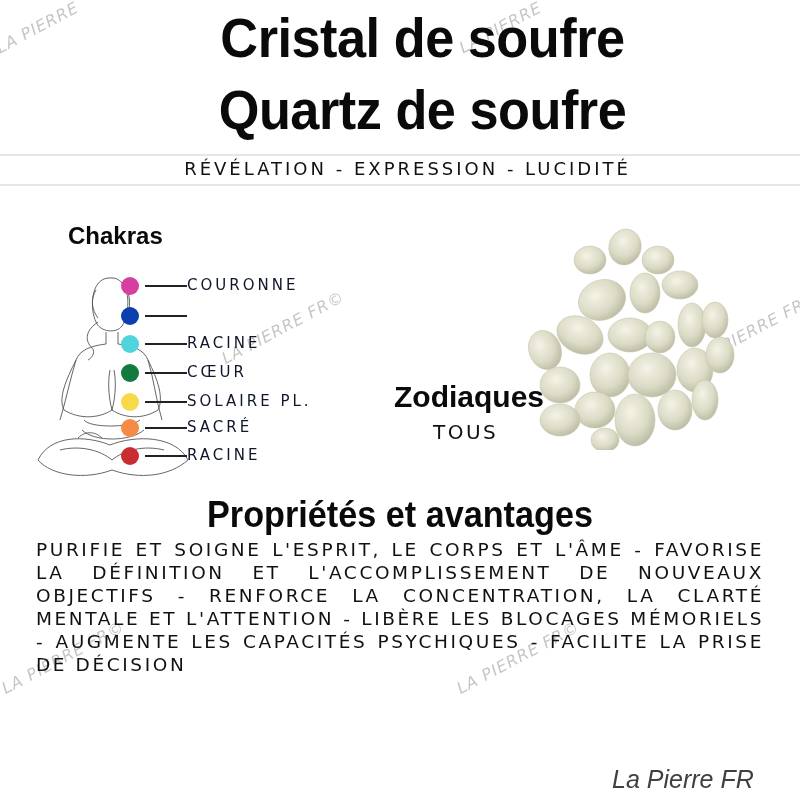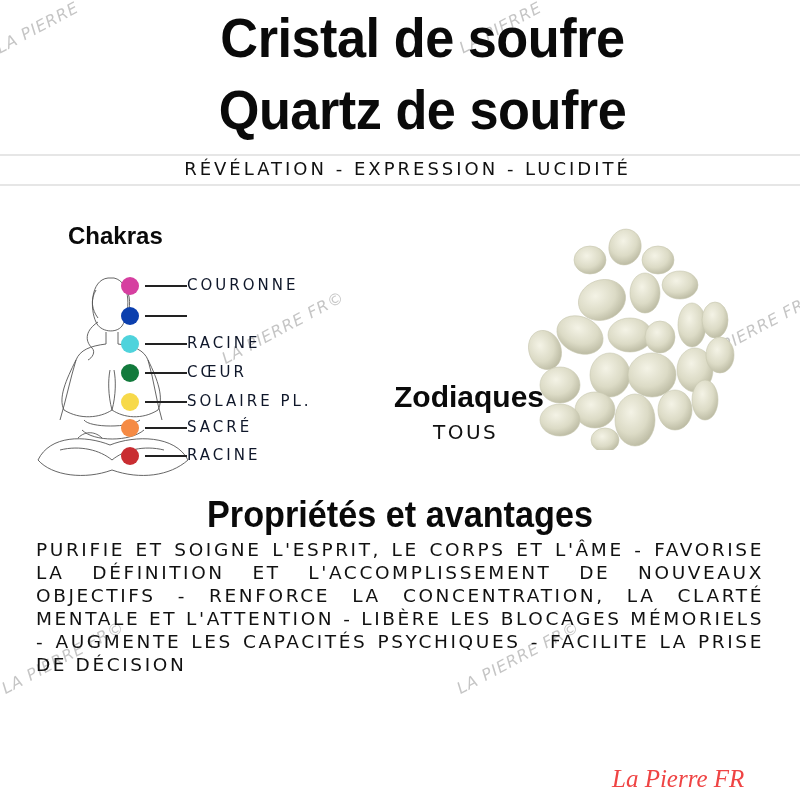--- a/index.html
+++ b/index.html
@@ -15,21 +15,21 @@
   #zodiac-v { position: absolute; left: 433px; top: 420px; font-family: "DejaVu Sans", sans-serif; font-size: 20px; letter-spacing: 2.5px; }
   #props-h { left: 0; width: 800px; text-align: center; top: 494px; font-size: 36px; transform: scaleX(0.95); }
   .figure { position: absolute; left: 30px; top: 270px; width: 170px; height: 215px; }
   .chakra { position: absolute; left: 0; width: 400px; height: 22px; }
   .chakra .dot { position: absolute; left: 84px; top: 2px; width: 18px; height: 18px; border-radius: 50%; }
   .chakra .line { position: absolute; left: 108px; top: 10px; width: 42px; height: 2px; background: #222; }
   .chakra .label { position: absolute; left: 150px; top: 1px; font-family: "DejaVu Sans", sans-serif; font-size: 15px; letter-spacing: 3px; color: #0f172a; white-space: nowrap; }
   .stones { position: absolute; left: 520px; top: 225px; width: 225px; height: 225px; }
   .desc { position: absolute; left: 36px; top: 538px; width: 728px; font-family: "DejaVu Sans", sans-serif; font-size: 18.5px; letter-spacing: 2.6px; line-height: 23px; text-align: justify; color: #111; }
   .watermark { position: absolute; font-family: "DejaVu Sans", sans-serif; font-size: 16px; color: rgba(150,150,150,0.55); transform: rotate(-28deg); letter-spacing: 1px; white-space: nowrap; font-style: italic; }
-  .signature { position: absolute; left: 612px; top: 765px; font-family: Liberation Serif, serif; font-style: italic; font-size: 25px; color: #ef4444; }
+  .signature { position: absolute; left: 612px; top: 765px; font-family: Liberation Sans, sans-serif; font-style: italic; font-size: 25px; color: #404040; }
 </style>
 </head>
 <body>
 
 <div class="watermark" style="left:-8px; top:18px;">LA PIERRE</div>
 <div class="watermark" style="left:455px; top:18px;">LA PIERRE</div>
 <div class="watermark" style="left:215px; top:318px;">LA PIERRE FR©</div>
 <div class="watermark" style="left:690px; top:318px;">LA PIERRE FR©</div>
 <div class="watermark" style="left:-5px; top:648px;">LA PIERRE FR©</div>
 <div class="watermark" style="left:450px; top:648px;">LA PIERRE FR©</div>

